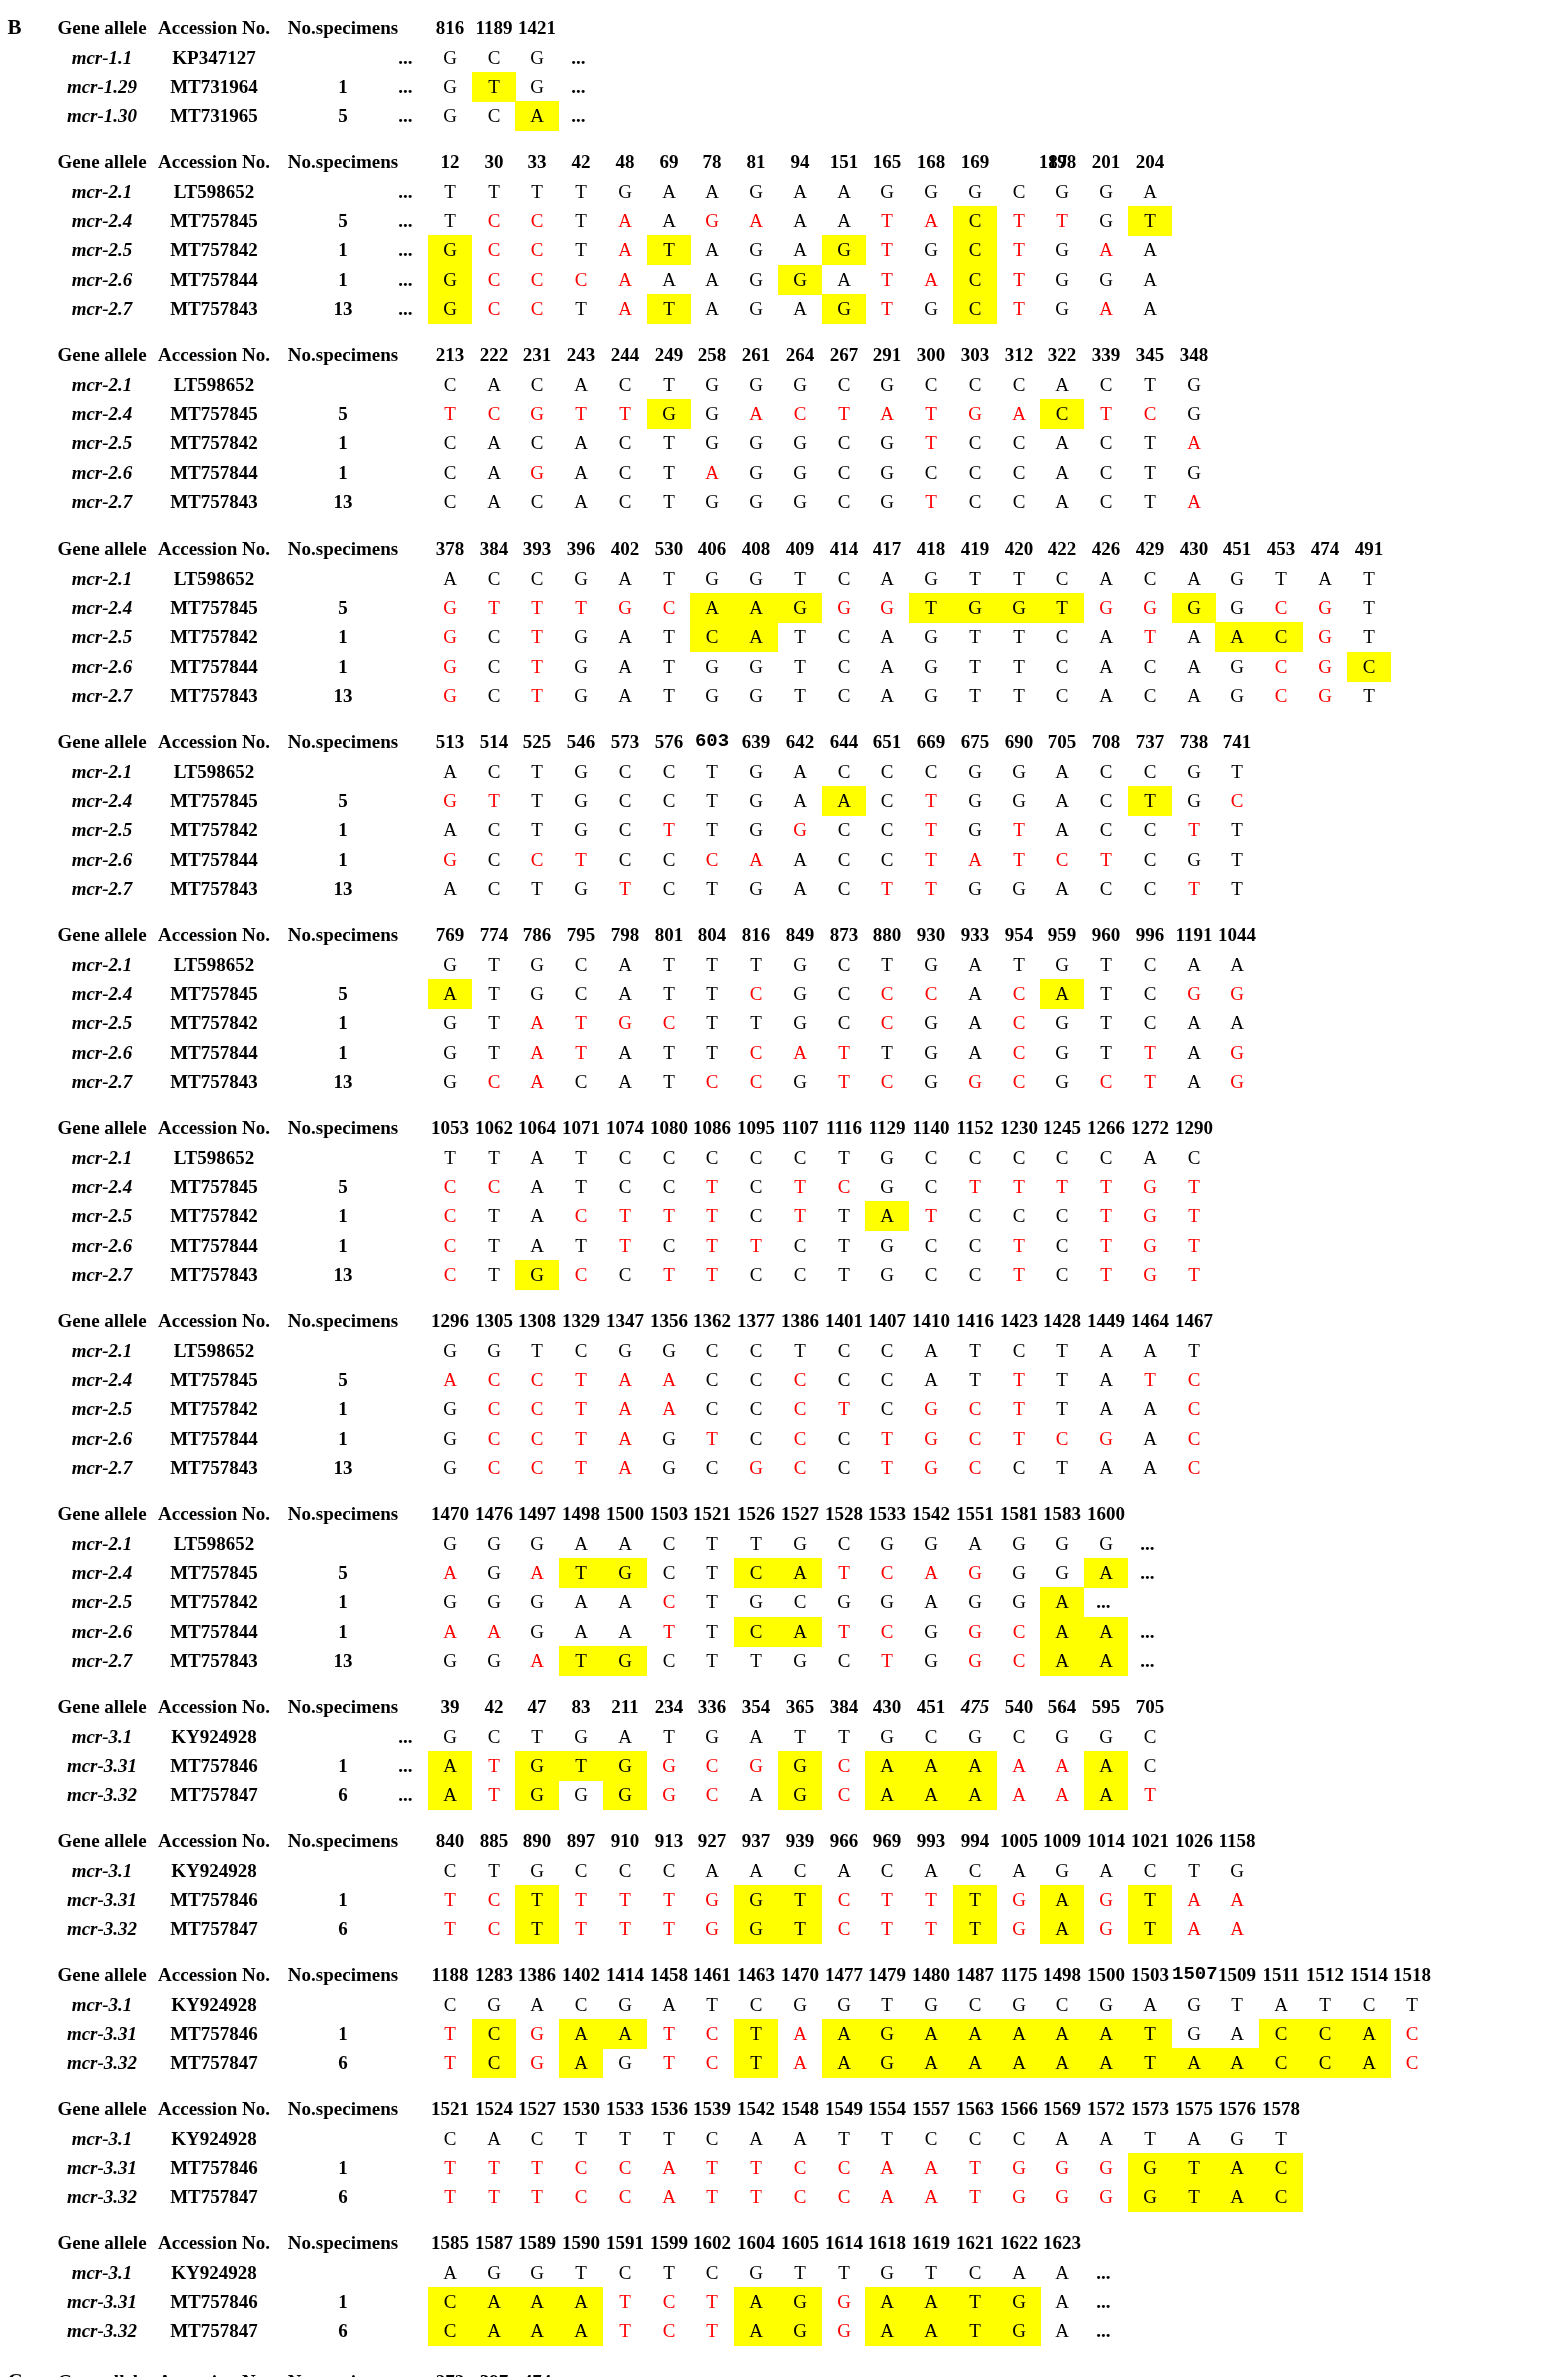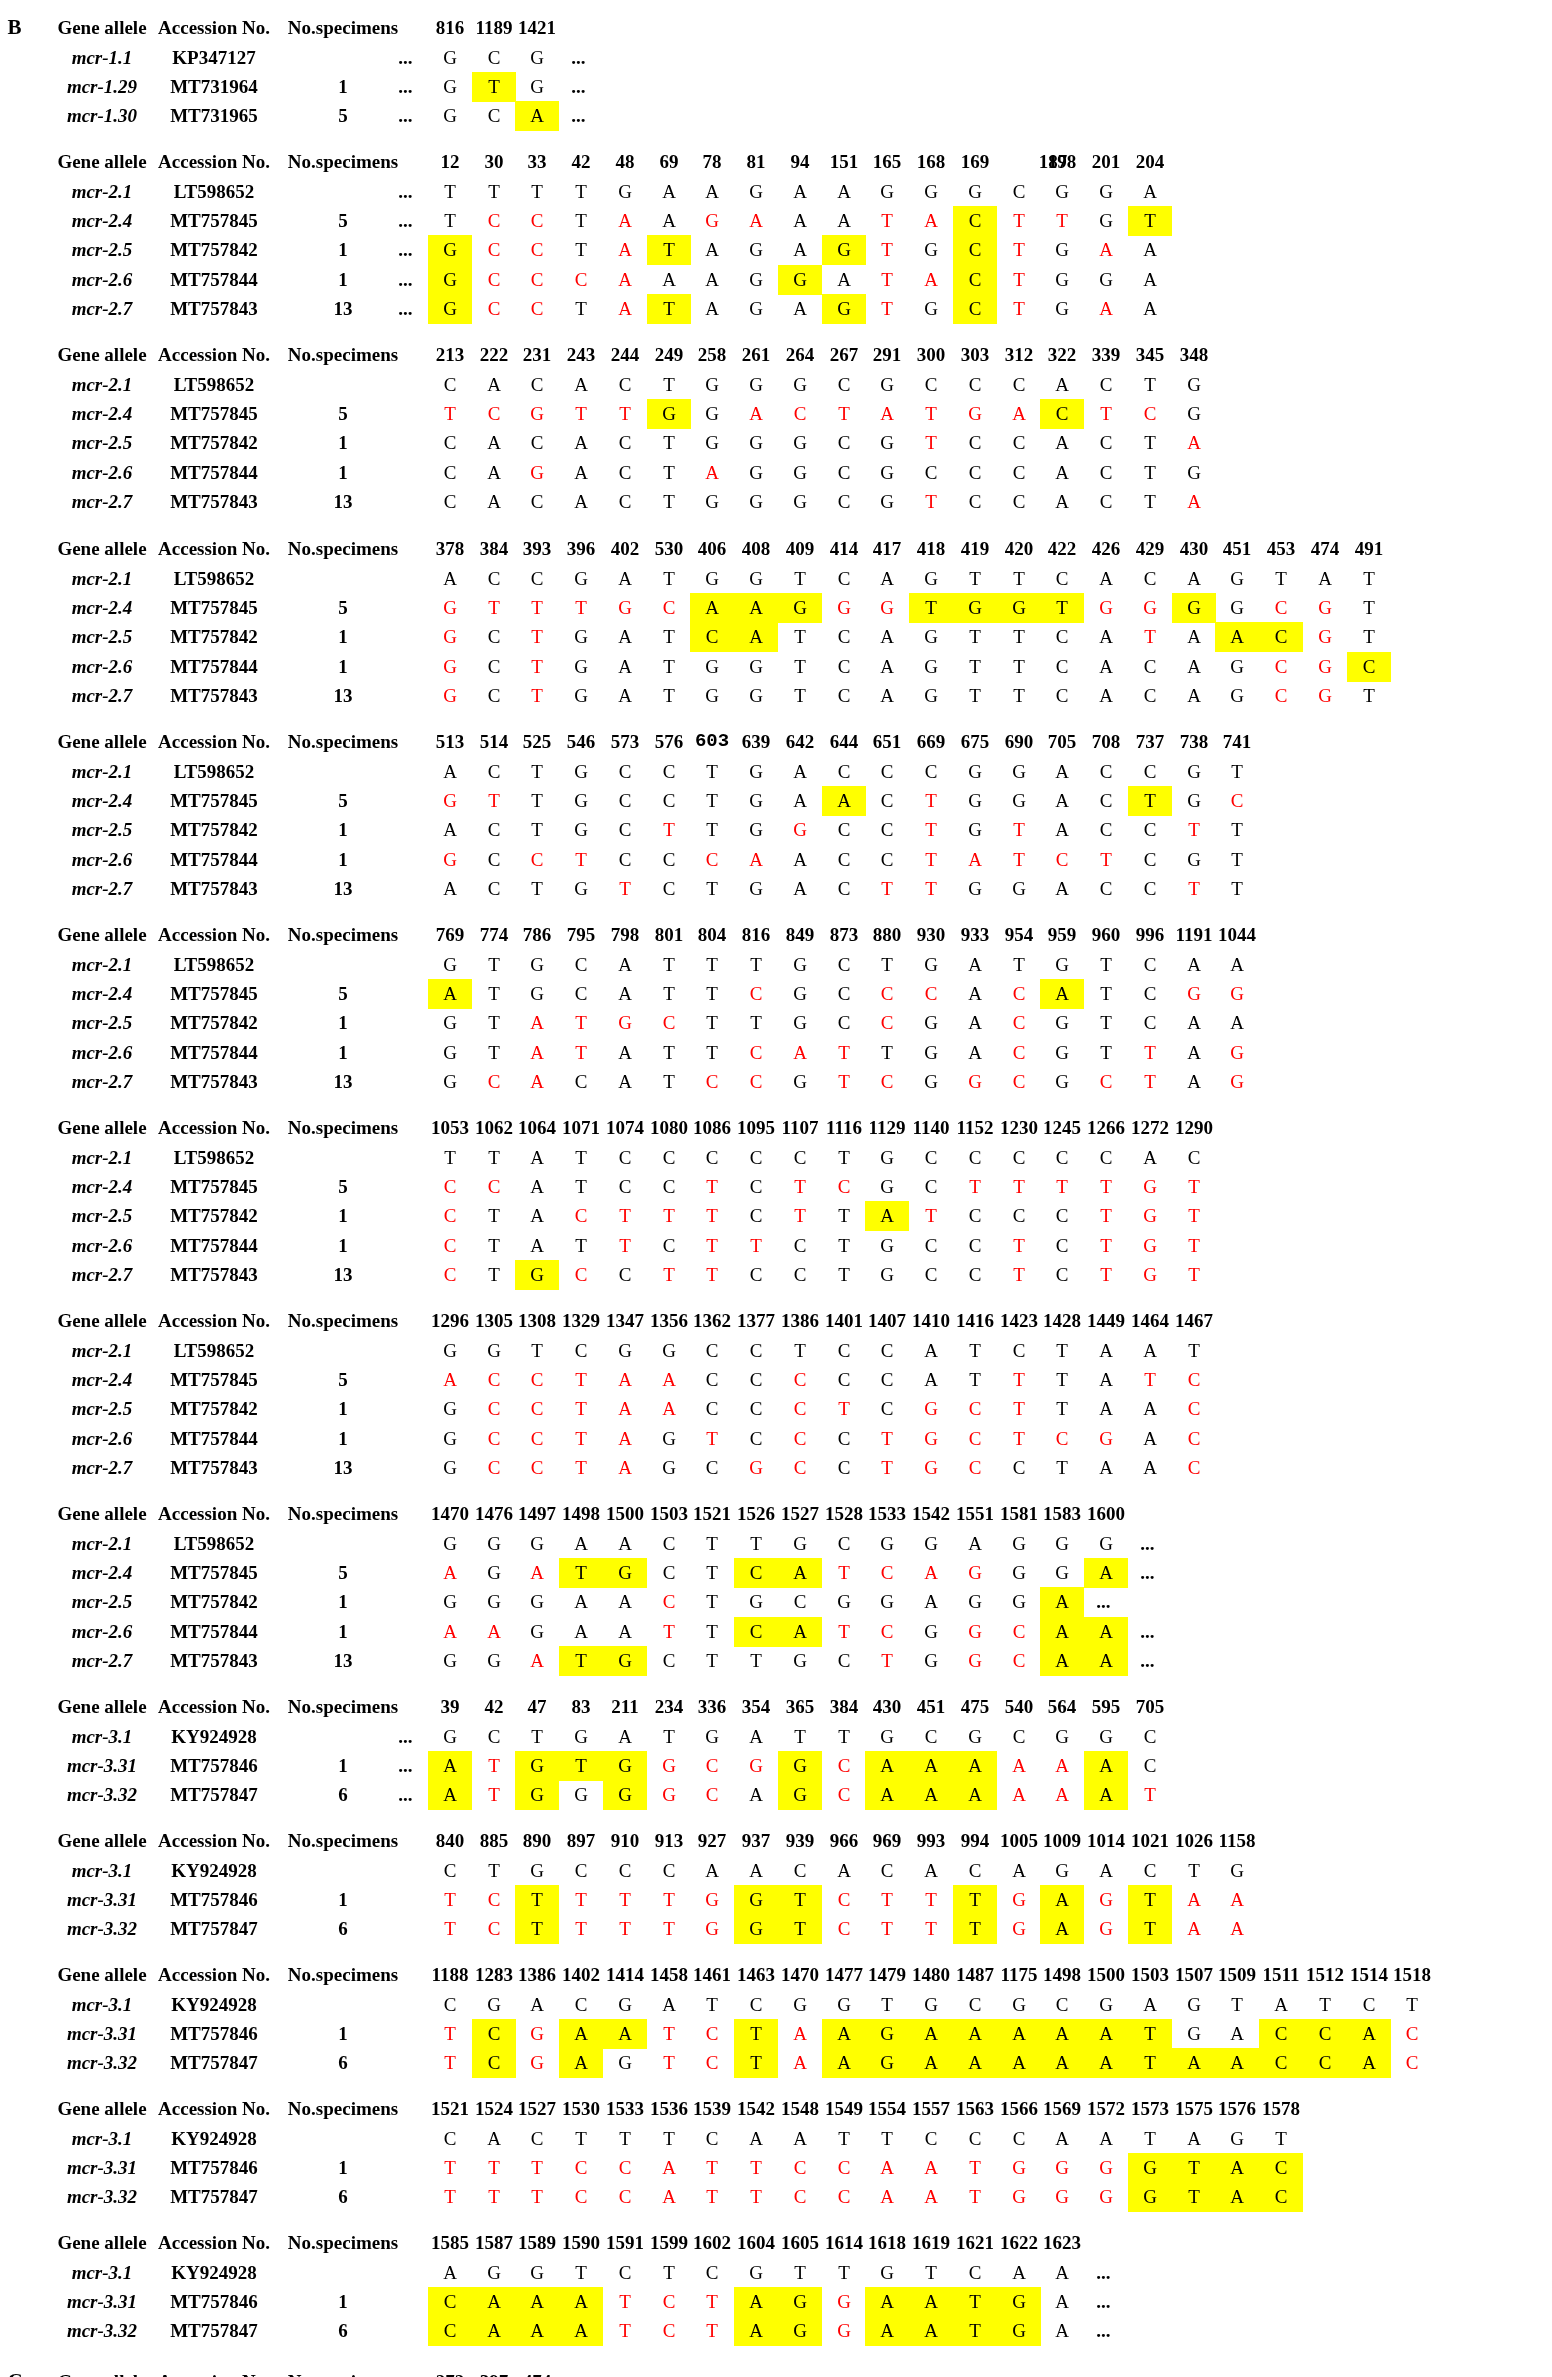--- a/index.html
+++ b/index.html
@@ -1220,21 +1220,21 @@
         <span class="pos" style="left: 515px;">47</span>
         <span class="pos" style="left: 559px;">83</span>
         <span class="pos" style="left: 603px;">211</span>
         <span class="pos" style="left: 647px;">234</span>
         <span class="pos" style="left: 690px;">336</span>
         <span class="pos" style="left: 734px;">354</span>
         <span class="pos" style="left: 778px;">365</span>
         <span class="pos" style="left: 822px;">384</span>
         <span class="pos" style="left: 865px;">430</span>
         <span class="pos" style="left: 909px;">451</span>
-        <span class="pos" style="left: 953px;">475</span>
+        <span class="pos" style="left: 953px; font-style: italic;">475</span>
         <span class="pos" style="left: 997px;">540</span>
         <span class="pos" style="left: 1040px;">564</span>
         <span class="pos" style="left: 1084px;">595</span>
         <span class="pos" style="left: 1128px;">705</span>
       </div>
       <div class="row" style="top: 29.5px;">
         <span class="c-allele">mcr-3.1</span>
         <span class="c-acc">KY924928</span>
         <span class="c-num"></span>
         <span class="dots" style="left: 391px;">...</span>
@@ -1416,21 +1416,21 @@
         <span class="pos" style="left: 734px;">1463</span>
         <span class="pos" style="left: 778px;">1470</span>
         <span class="pos" style="left: 822px;">1477</span>
         <span class="pos" style="left: 865px;">1479</span>
         <span class="pos" style="left: 909px;">1480</span>
         <span class="pos" style="left: 953px;">1487</span>
         <span class="pos" style="left: 997px;">1175</span>
         <span class="pos" style="left: 1040px;">1498</span>
         <span class="pos" style="left: 1084px;">1500</span>
         <span class="pos" style="left: 1128px;">1503</span>
-        <span class="pos" style="left: 1172px;">1507</span>
+        <span class="pos" style="left: 1172px; font-family: Liberation Mono, monospace;">1507</span>
         <span class="pos" style="left: 1215px;">1509</span>
         <span class="pos" style="left: 1259px;">1511</span>
         <span class="pos" style="left: 1303px;">1512</span>
         <span class="pos" style="left: 1347px;">1514</span>
         <span class="pos" style="left: 1390px;">1518</span>
       </div>
       <div class="row" style="top: 29.5px;">
         <span class="c-allele">mcr-3.1</span>
         <span class="c-acc">KY924928</span>
         <span class="c-num"></span>

